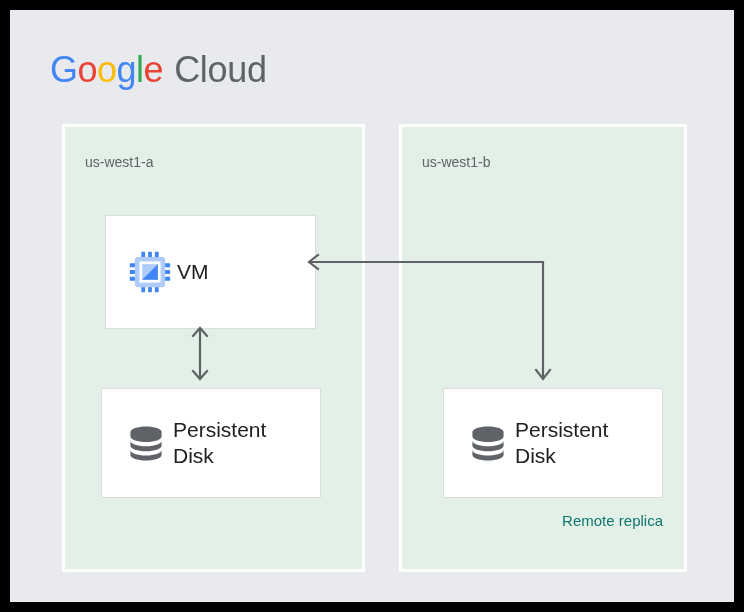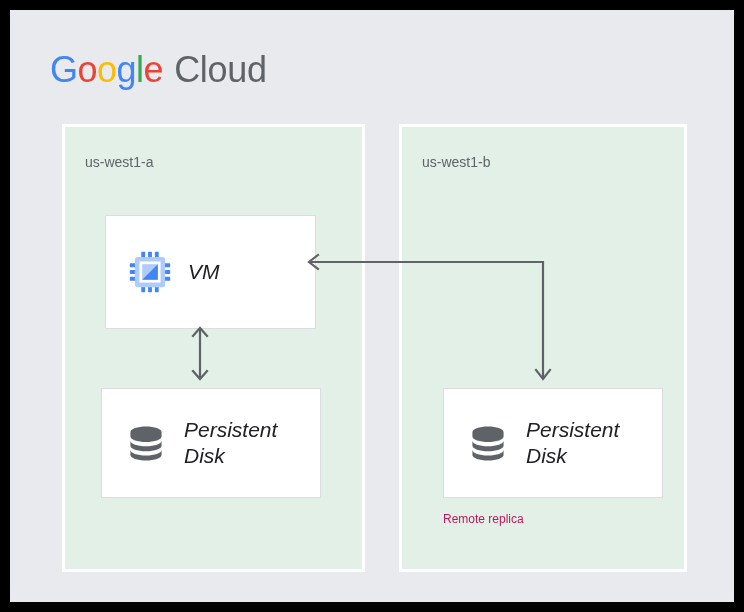--- a/index.html
+++ b/index.html
@@ -98,34 +98,33 @@
   #disk-node-a    { left: 91px;  top: 378px; width: 220px; height: 110px; }
   #disk-node-b    { left: 433px; top: 378px; width: 220px; height: 110px; }
 
   .node-icon {
     flex: 0 0 auto;
     width: 44px;
     height: 44px;
     display: block;
   }
   .node-label {
-    margin-left: 16px;
+    margin-left: 5px;
     font-size: 21px;
     color: #202124;
     line-height: 1.22;
     white-space: pre-line;
-    font-style: italic;
   }
 
   .caption {
     position: absolute;
-    font-size: 12px;
-    color: #be185d;
-    line-height: 1;
-    text-align: left;
+    font-size: 15px;
+    color: #0f766e;
+    line-height: 1;
+    text-align: right;
     width: 220px;
   }
   #remote-replica-caption { left: 433px; top: 503px; }
 
   
   .connector-layer {
     position: absolute;
     left: 0; top: 0;
     width: 724px;
     height: 592px;

